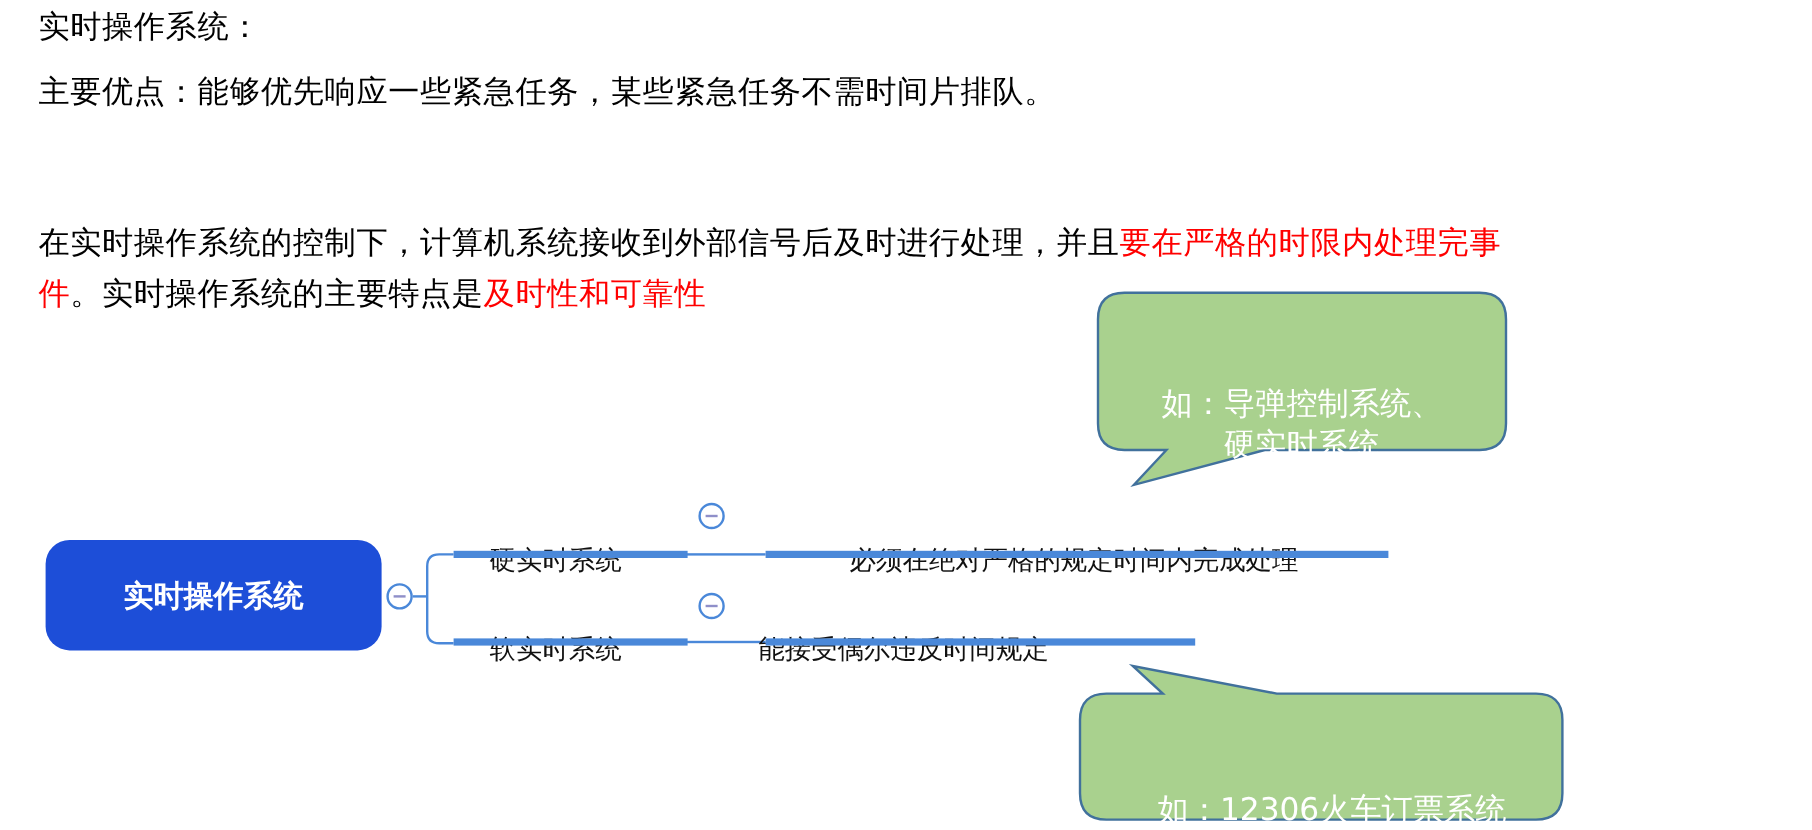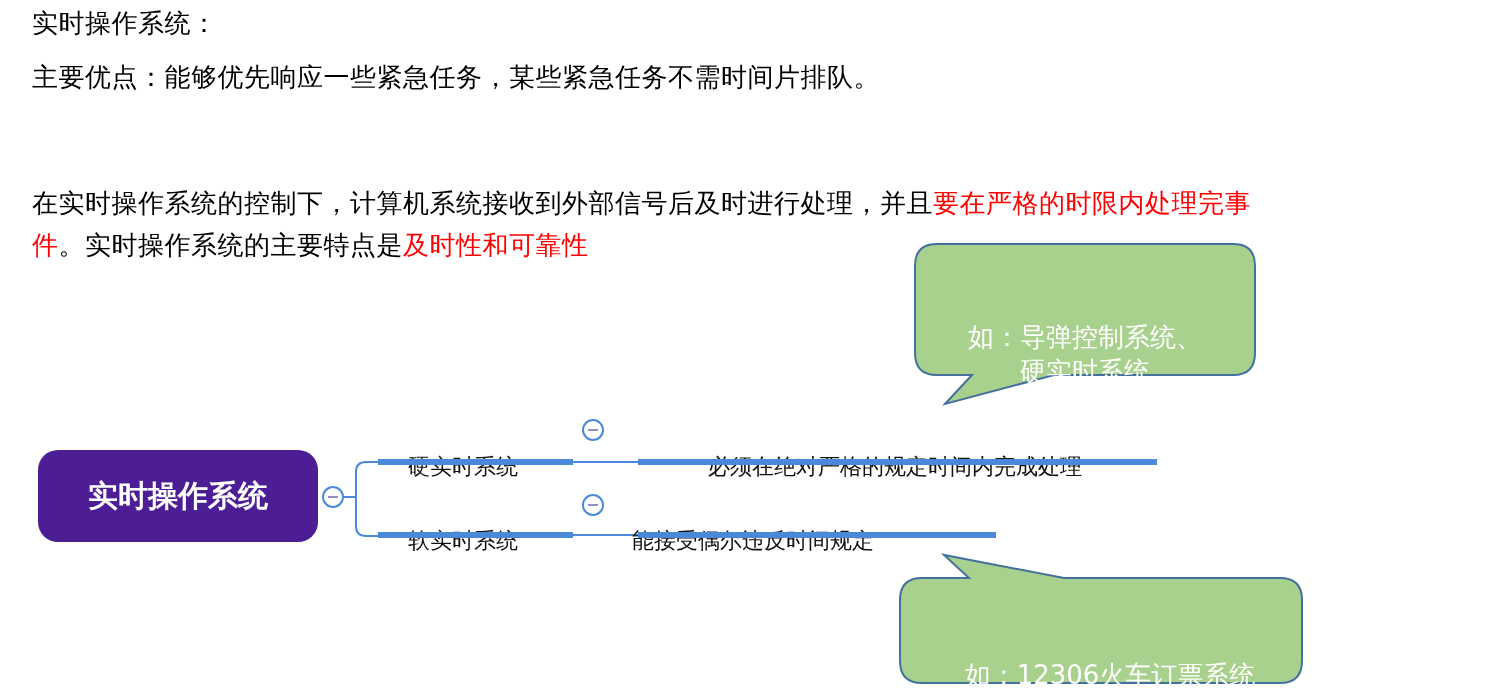--- a/index.html
+++ b/index.html
@@ -1,23 +1,23 @@
 <!DOCTYPE html>
 <html><head>
 <meta charset="utf-8">
 <style>
   html, body { margin:0; padding:0; background:#ffffff; }
   body { width:1510px; height:692px; position:relative; overflow:hidden;
          font-family:"DejaVu Serif","Liberation Serif",serif; color:#000; }
   .para { position:absolute; left:32px; font-size:26px; line-height:42px; white-space:nowrap; letter-spacing:0.5px; }
   .red { color:#ff0000; }
   .diagram { position:absolute; left:0; top:0; width:1510px; height:692px; }
-  .root-node { position:absolute; left:38px; top:450px; width:280px; height:92px; background:#4c1d95;
+  .root-node { position:absolute; left:38px; top:450px; width:280px; height:92px; background:#1d4ed8;
                border-radius:20px; display:flex; align-items:center; justify-content:center;
-               color:#ffffff; font-family:"DejaVu Sans","Liberation Sans",sans-serif; font-weight:bold; font-size:30px; }
+               color:#ffffff; font-family:"DejaVu Sans","Liberation Sans",sans-serif; font-weight:bold; font-size:25px; }
   .collapse { position:absolute; width:22px; height:22px; border:2px solid #4a88d9; border-radius:50%;
               background:#ffffff; box-sizing:border-box; display:flex; align-items:center; justify-content:center; cursor:pointer; }
   .collapse .bar { width:10px; height:2px; background:#8f8fc9; }
   .branch-label { position:absolute; font-family:"DejaVu Sans","Liberation Sans",sans-serif; font-size:22px; color:#111; white-space:nowrap;margin-top:32px; }
   .thick { position:absolute; height:6px; background:#4a88d9; }
   .thin { position:absolute; height:2px; background:#4a88d9; }
   .callout-text { position:absolute; color:#ffffff; font-size:26px; text-align:center; line-height:34px;
                   font-family:"DejaVu Sans","Liberation Sans",sans-serif;margin-top:44px; }
 </style>
 </head>

